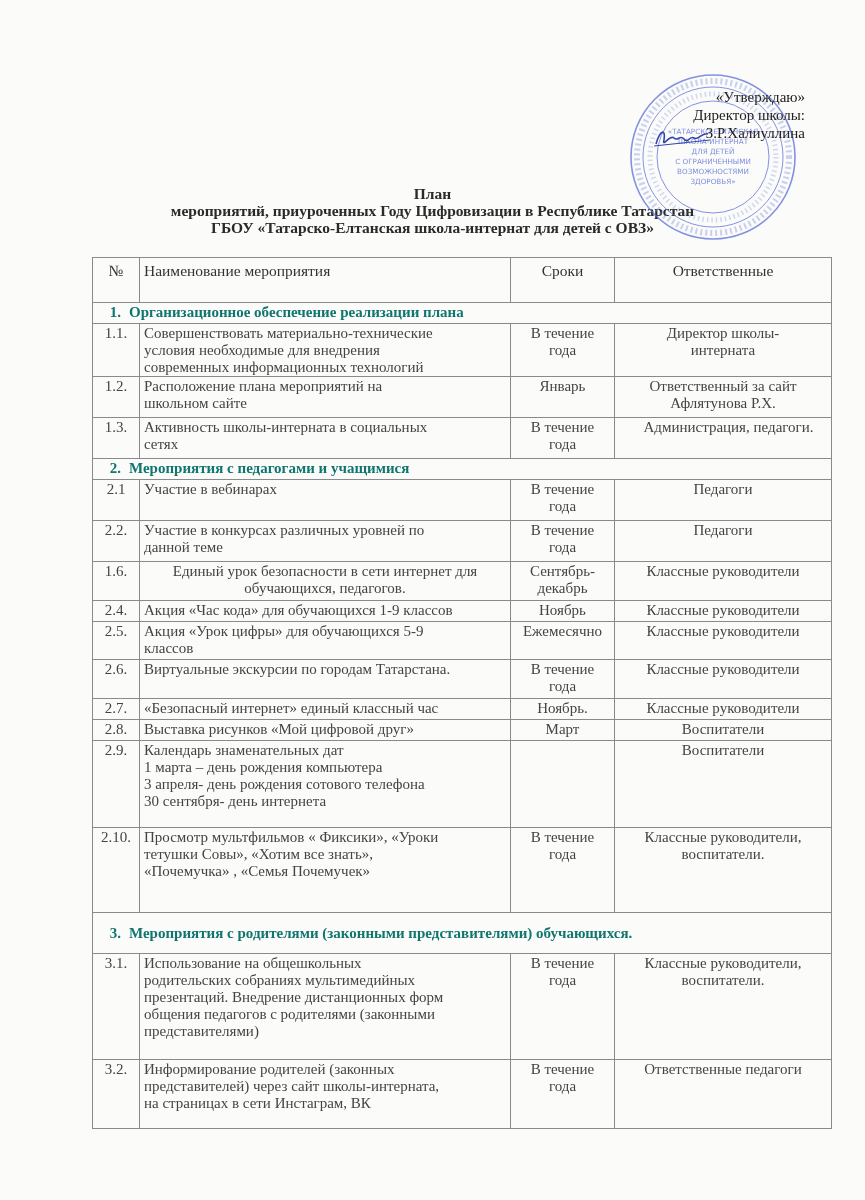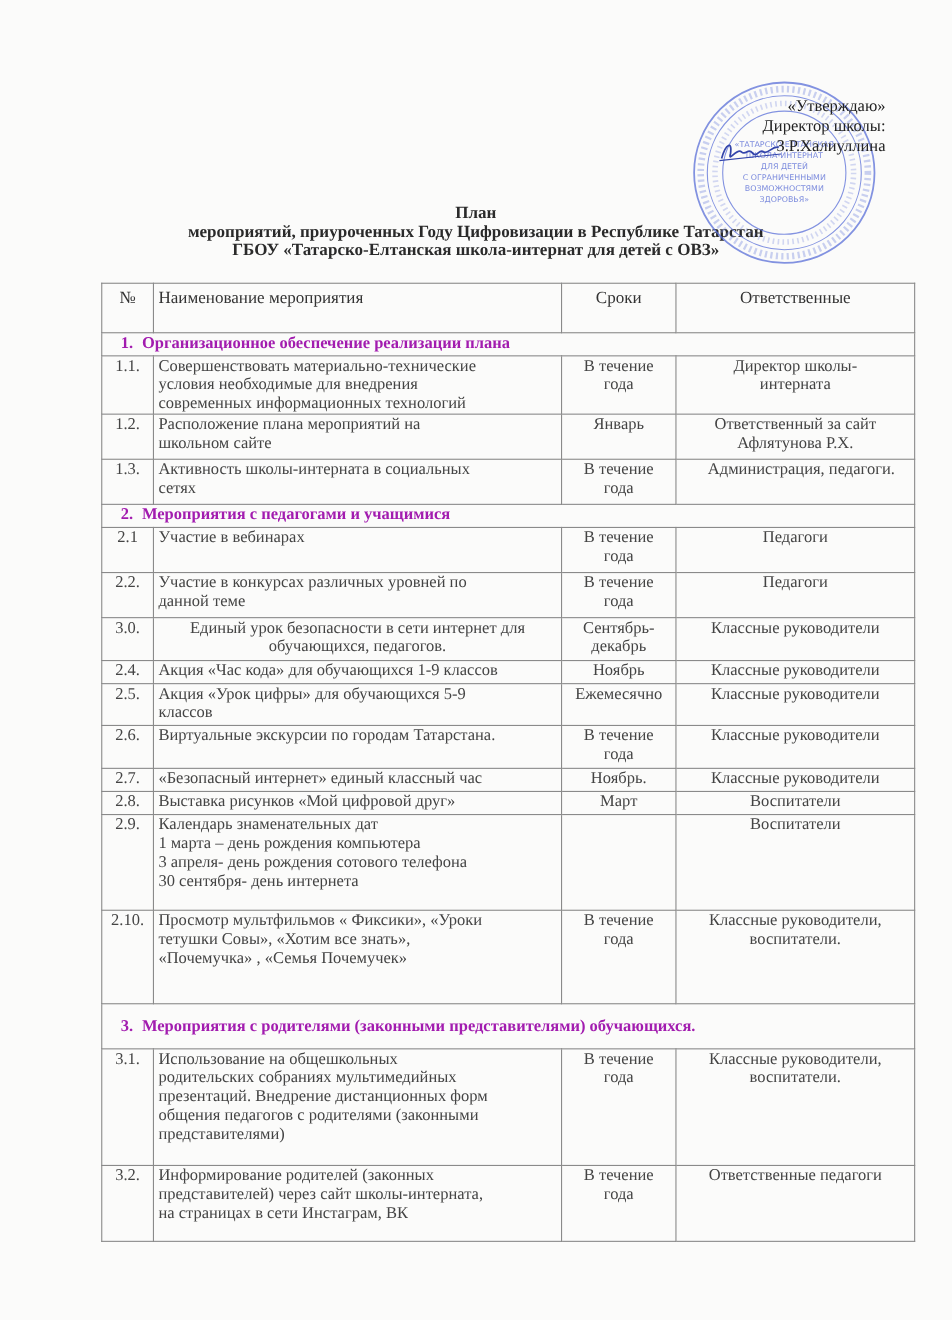--- a/index.html
+++ b/index.html
@@ -25,21 +25,21 @@
   table.plan {
     position: absolute; left: 92px; top: 257px; width: 740px;
     border-collapse: collapse; font-size: 15px; line-height: 17px; color: #444; z-index: 1;
   }
   table.plan td, table.plan th { border: 1px solid #8a8a8a; vertical-align: top; padding: 1px 4px 0 4px; }
   table.plan th { font-weight: normal; height: 40px; padding-top: 4px; font-size: 15.5px; color: #333; }
   .c-num { width: 38px; text-align: center; }
   .c-name { width: 362px; text-align: left; }
   .c-term { width: 95px; text-align: center; }
   .c-resp { text-align: center; }
-  td.section { font-weight: bold; color: #a21caf; padding-left: 22px; text-align: left; }
+  td.section { font-weight: bold; color: #0f766e; padding-left: 22px; text-align: left; }
   td.section .sn { display: inline-block; width: 24px; text-align: right; margin-right: 8px; }
   .line { display: block; }
 </style>
 </head>
 <body>
 
 <div class="approve">
   <div>«Утверждаю»</div>
   <div>Директор школы:</div>
   <div>З.Р.Халиуллина</div>
@@ -153,21 +153,21 @@
         </td>
         <td class="c-term" style="height: 39px;">
           <span class="line">В течение</span>
           <span class="line">года</span>
         </td>
         <td class="c-resp" style="height: 39px;">
           <span class="line">Педагоги</span>
         </td>
       </tr>
       <tr>
-        <td class="c-num" style="height: 37px;">3.0.</td>
+        <td class="c-num" style="height: 37px;">1.6.</td>
         <td class="c-name" style="height: 37px; text-align: center;">
           <span class="line">Единый урок безопасности в сети интернет для</span>
           <span class="line">обучающихся, педагогов.</span>
         </td>
         <td class="c-term" style="height: 37px;">
           <span class="line">Сентябрь-</span>
           <span class="line">декабрь</span>
         </td>
         <td class="c-resp" style="height: 37px;">
           <span class="line">Классные руководители</span>

